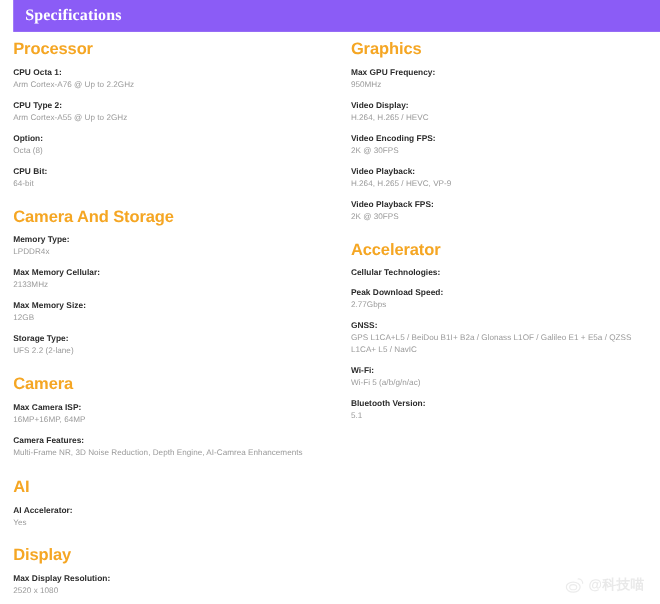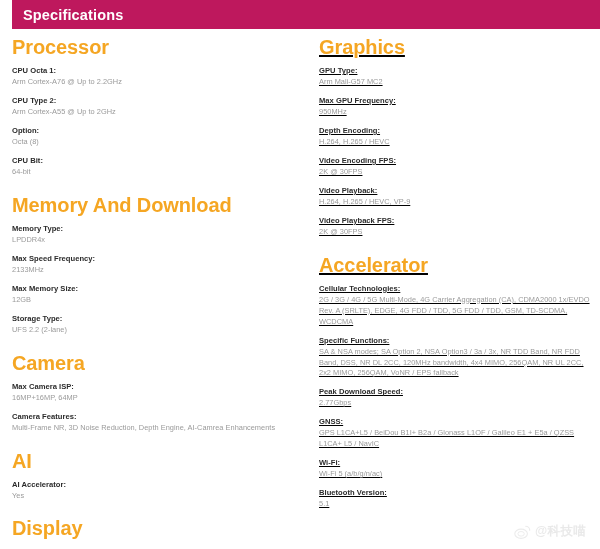--- a/index.html
+++ b/index.html
@@ -13,23 +13,24 @@
     font-family: "Liberation Sans", sans-serif;
     overflow: hidden;
     position: relative;
   }
   .header-bar {
     position: absolute;
     left: 12px;
     top: 0;
     right: 0;
     height: 29px;
-    background: #be185d;
+    background: #8b5cf6;
     display: flex;
     align-items: center;
+    font-family: Liberation Serif, serif;
   }
   .header-title {
     color: #ffffff;
     font-size: 14.5px;
     font-weight: bold;
     letter-spacing: 0.15px;
     padding-left: 11px;
   }
   .content {
     position: absolute;
@@ -45,25 +46,24 @@
   }
   .col-left {
     width: 306px;
     padding-left: 12px;
     padding-right: 6px;
   }
   .col-right {
     width: 294px;
     padding-left: 13px;
     padding-right: 4px;
-    text-decoration: underline;
   }
   .section-title {
     color: #f5a623;
-    font-size: 20px;
+    font-size: 15px;
     font-weight: bold;
     letter-spacing: -0.1px;
     margin: 0 0 7px 0;
     line-height: 1.05;
   }
   .section + .section {
     margin-top: 17px;
   }
   .spec {
     margin-bottom: 7px;
@@ -128,27 +128,27 @@
         <div class="spec">
           <div class="spec-label">Option:</div>
           <div class="spec-value">Octa (8)</div>
         </div>
         <div class="spec">
           <div class="spec-label">CPU Bit:</div>
           <div class="spec-value">64-bit</div>
         </div>
       </div>
       <div class="section">
-        <div class="section-title">Memory And Download</div>
+        <div class="section-title">Camera And Storage</div>
         <div class="spec">
           <div class="spec-label">Memory Type:</div>
           <div class="spec-value">LPDDR4x</div>
         </div>
         <div class="spec">
-          <div class="spec-label">Max Speed Frequency:</div>
+          <div class="spec-label">Max Memory Cellular:</div>
           <div class="spec-value">2133MHz</div>
         </div>
         <div class="spec">
           <div class="spec-label">Max Memory Size:</div>
           <div class="spec-value">12GB</div>
         </div>
         <div class="spec">
           <div class="spec-label">Storage Type:</div>
           <div class="spec-value">UFS 2.2 (2-lane)</div>
         </div>
@@ -176,53 +176,44 @@
         <div class="spec">
           <div class="spec-label">Max Display Resolution:</div>
           <div class="spec-value">2520 x 1080</div>
         </div>
       </div>
     </div>
   <div class="col col-right" id="right-col">
       <div class="section">
         <div class="section-title">Graphics</div>
         <div class="spec">
-          <div class="spec-label">GPU Type:</div>
-          <div class="spec-value">Arm Mali-G57 MC2</div>
-        </div>
-        <div class="spec">
           <div class="spec-label">Max GPU Frequency:</div>
           <div class="spec-value">950MHz</div>
         </div>
         <div class="spec">
-          <div class="spec-label">Depth Encoding:</div>
+          <div class="spec-label">Video Display:</div>
           <div class="spec-value">H.264,  H.265 / HEVC</div>
         </div>
         <div class="spec">
           <div class="spec-label">Video Encoding FPS:</div>
           <div class="spec-value">2K @ 30FPS</div>
         </div>
         <div class="spec">
           <div class="spec-label">Video Playback:</div>
           <div class="spec-value">H.264,  H.265 / HEVC,  VP-9</div>
         </div>
         <div class="spec">
           <div class="spec-label">Video Playback FPS:</div>
           <div class="spec-value">2K @ 30FPS</div>
         </div>
       </div>
       <div class="section">
         <div class="section-title">Accelerator</div>
         <div class="spec">
           <div class="spec-label">Cellular Technologies:</div>
-          <div class="spec-value">2G / 3G / 4G / 5G Multi-Mode,  4G Carrier Aggregation (CA),  CDMA2000 1x/EVDO Rev. A (SRLTE),  EDGE,  4G FDD / TDD,  5G FDD / TDD,  GSM,  TD-SCDMA, WCDCMA</div>
-        </div>
-        <div class="spec">
-          <div class="spec-label">Specific Functions:</div>
-          <div class="spec-value">SA &amp; NSA modes; SA Option 2, NSA Option3 / 3a / 3x, NR TDD Band, NR FDD Band, DSS, NR DL 2CC, 120MHz bandwidth, 4x4 MIMO, 256QAM, NR UL 2CC, 2x2 MIMO, 256QAM, VoNR / EPS fallback</div>
         </div>
         <div class="spec">
           <div class="spec-label">Peak Download Speed:</div>
           <div class="spec-value">2.77Gbps</div>
         </div>
         <div class="spec">
           <div class="spec-label">GNSS:</div>
           <div class="spec-value">GPS L1CA+L5 / BeiDou B1I+ B2a / Glonass L1OF / Galileo E1 + E5a / QZSS L1CA+ L5 / NavIC</div>
         </div>
         <div class="spec">

